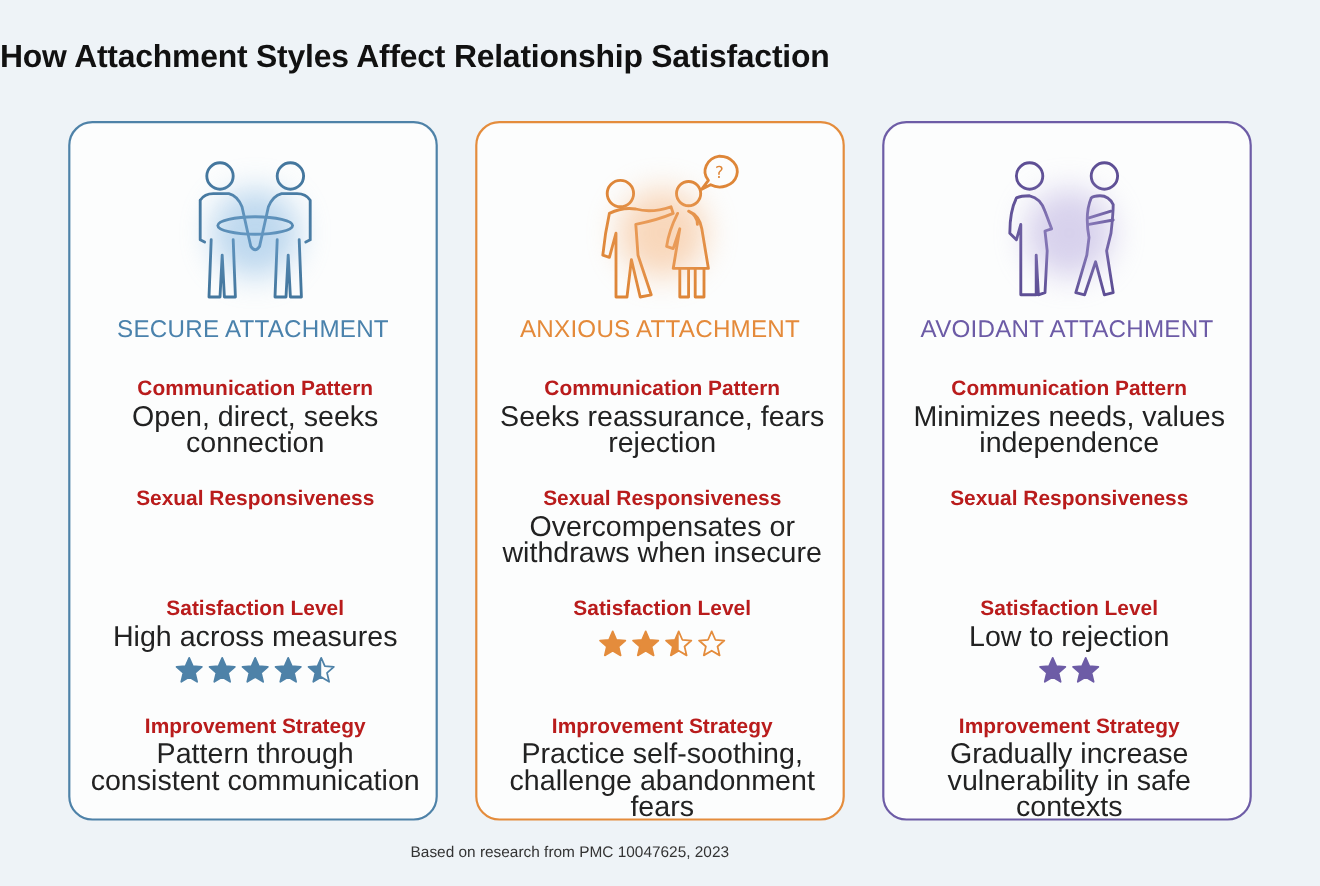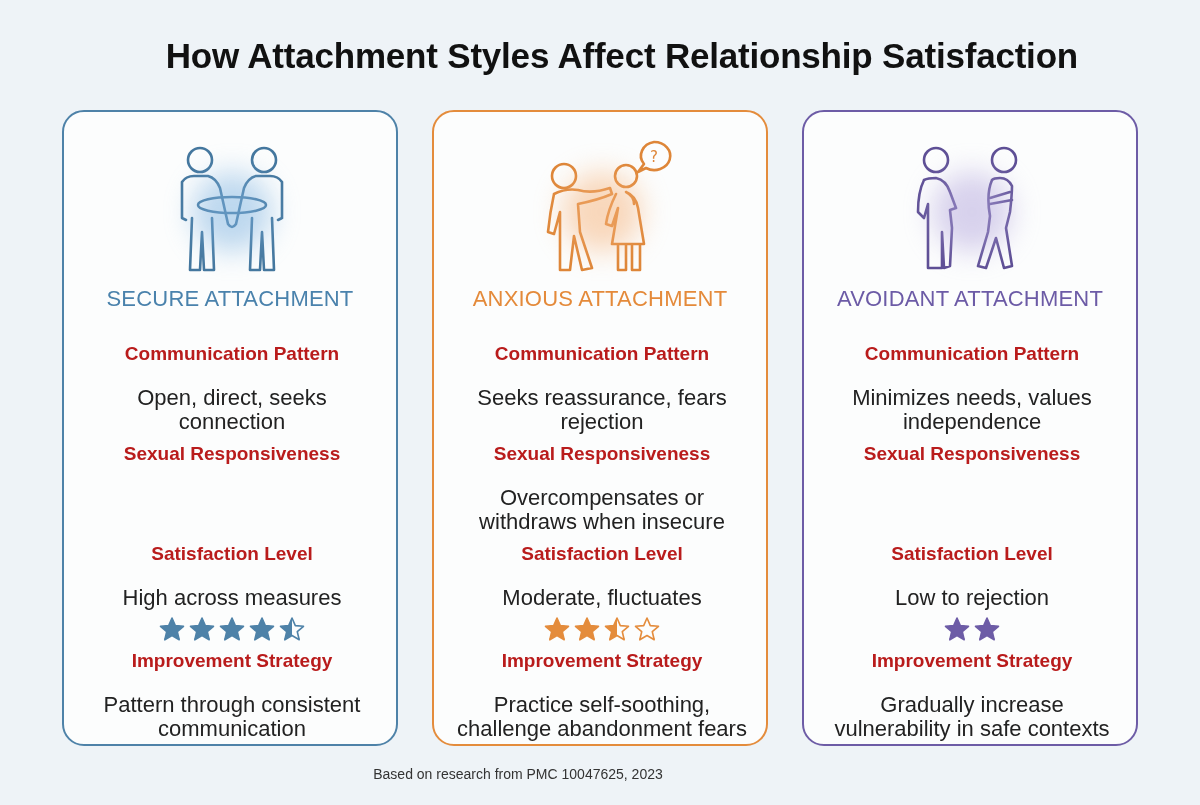--- a/index.html
+++ b/index.html
@@ -6,21 +6,21 @@
   html, body { width: 1200px; height: 805px; }
   body {
     background: #eef3f7;
     font-family: "Liberation Sans", "DejaVu Sans", sans-serif;
     color: #1a1a1a;
     position: relative;
     overflow: hidden;
   }
   .title {
     position: absolute; left: 0; top: 36px; width: 1078px;
-    text-align: right; font-size: 35px; font-weight: 600; color: #111;
+    text-align: left; font-size: 29px; font-weight: 600; color: #111;
     letter-spacing: -0.2px;
   }
   .card {
     position: absolute; top: 110px; width: 336px; height: 636px;
     background: #fcfdfd; border: 2.5px solid; border-radius: 22px;
     text-align: center;
   }
   .card.secure { left: 62px; border-color: #4e82a8; }
   .card.anxious { left: 432px; border-color: #e48c3c; }
   .card.avoidant { left: 802px; border-color: #6d5ca6; }
@@ -28,21 +28,21 @@
   .glow { position: absolute; left: 60px; top: 40px; width: 80px; height: 80px; border-radius: 50%; filter: blur(14px); opacity: .5; }
   .card-title {
     position: absolute; left: 0; top: 174px; width: 100%;
     font-size: 22px; font-weight: 400; letter-spacing: 0.2px;
   }
   .secure .card-title { color: #4a82ac; }
   .anxious .card-title { color: #e48a3a; }
   .avoidant .card-title { color: #6c5ba6; }
   .section { position: absolute; left: 10px; width: 316px; }
   .sec-h { font-size: 19px; font-weight: 700; color: #b91c1c; line-height: 24px; }
-  .sec-v { font-size: 22px; color: #222; line-height: 24px; padding: 0 8px; margin-top: 20px; }
+  .sec-v { font-size: 26px; color: #222; line-height: 24px; padding: 0 8px; }
   .stars { display: flex; justify-content: center; gap: 2px; margin-top: 6px; height: 26px; }
   .stars svg { width: 28px; height: 26px; }
   .footer {
     position: absolute; left: 0; top: 766px; width: 1036px; text-align: center;
     font-size: 14px; color: #333;
   }
 </style>
 </head>
 <body>
 
@@ -141,21 +141,20 @@
   <div class="section" style="top:230px">
     <div class="sec-h">Communication Pattern</div>
     <div class="sec-v">Seeks reassurance, fears rejection</div>
   </div>
   <div class="section" style="top:330px">
     <div class="sec-h">Sexual Responsiveness</div>
     <div class="sec-v">Overcompensates or withdraws when insecure</div>
   </div>
   <div class="section" style="top:430px">
     <div class="sec-h">Satisfaction Level</div>
-    <div class="sec-v">Moderate, fluctuates</div>
     <div class="stars">
         <svg viewBox="0 0 28 26">
       <defs>
             <clipPath id="hanxious0">
               <rect x="0" y="0" width="14" height="26"></rect>
             </clipPath>
           </defs>
       <path d="M14 2 L17.3 9.6 L25.5 10.3 L19.3 15.7 L21.2 23.8 L14 19.5 L6.8 23.8 L8.7 15.7 L2.5 10.3 L10.7 9.6 Z" fill="#e48c3c" stroke="#e48c3c" stroke-width="1.6" stroke-linejoin="round"></path>
 
     </svg>

